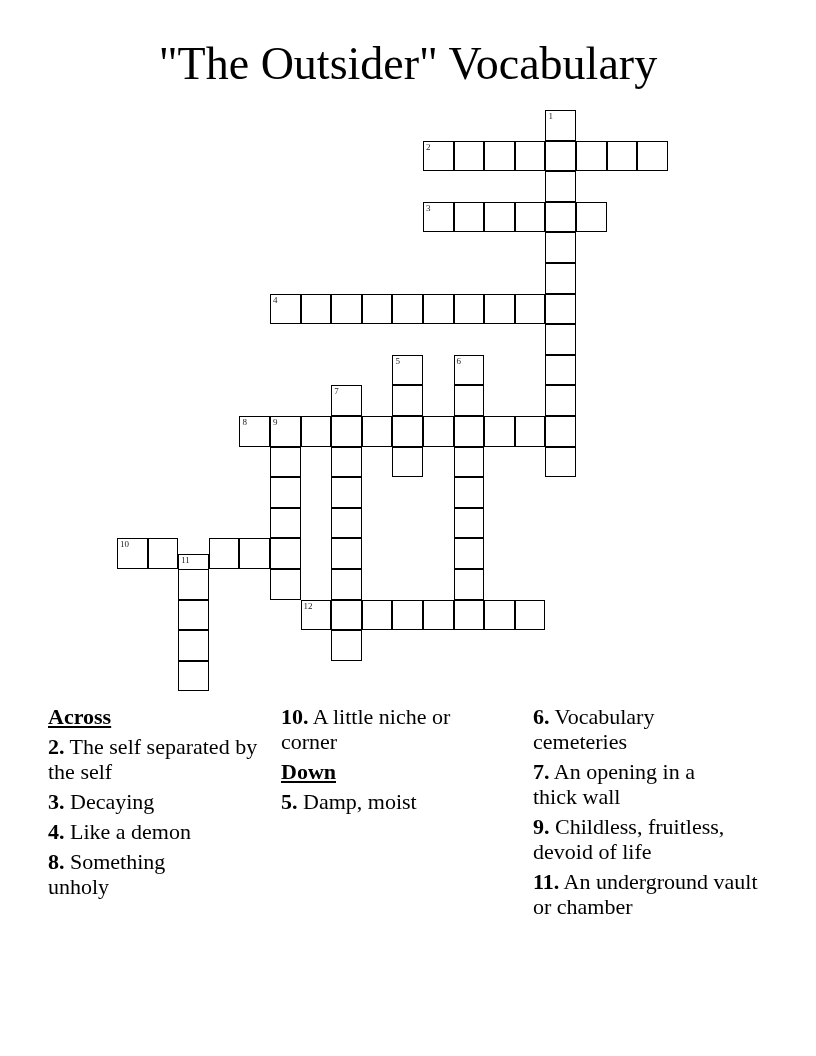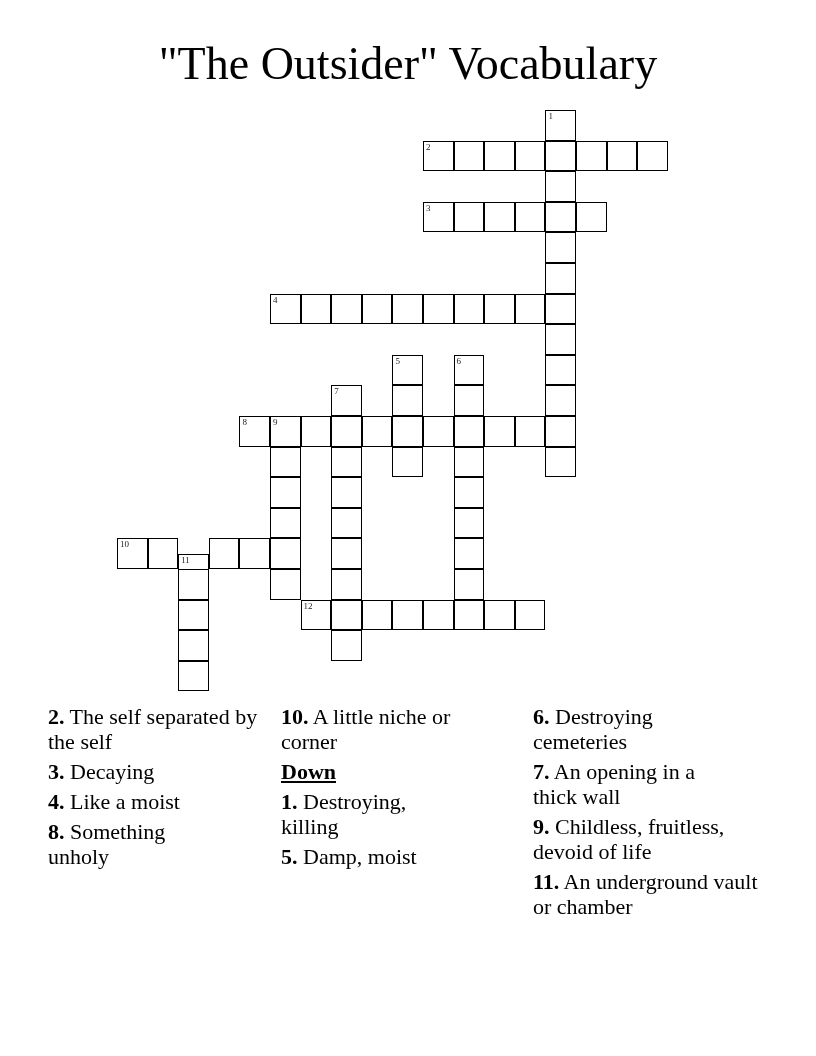--- a/index.html
+++ b/index.html
@@ -127,31 +127,31 @@
       <span class="num">12</span>
     </div>
     <div class="cell" style="left: 244.8px; top: 489.6px;"></div>
     <div class="cell" style="left: 275.4px; top: 489.6px;"></div>
     <div class="cell" style="left: 306px; top: 489.6px;"></div>
     <div class="cell" style="left: 367.2px; top: 489.6px;"></div>
     <div class="cell" style="left: 397.8px; top: 489.6px;"></div>
   </div>
 
 <div class="clues col1">
+  <div class="hdr">Across</div>
   <div class="clue"><b>2.</b> <span>The self separated by the self</span></div>
   <div class="clue"><b>3.</b> <span>Decaying</span></div>
-  <div class="clue"><b>4.</b> <span>Like a moist</span></div>
+  <div class="clue"><b>4.</b> <span>Like a demon</span></div>
   <div class="clue" style="width:150px"><b>8.</b> <span>Something unholy</span></div>
 </div>
 
 <div class="clues col2">
   <div class="clue"><b>10.</b> <span>A little niche or corner</span></div>
   <div class="hdr">Down</div>
-  <div class="clue" style="width:160px"><b>1.</b> <span>Destroying, killing</span></div>
   <div class="clue"><b>5.</b> <span>Damp, moist</span></div>
 </div>
 
 <div class="clues col3">
-  <div class="clue" style="width:180px"><b>6.</b> <span>Destroying cemeteries</span></div>
+  <div class="clue" style="width:180px"><b>6.</b> <span>Vocabulary cemeteries</span></div>
   <div class="clue" style="width:200px"><b>7.</b> <span>An opening in a thick wall</span></div>
   <div class="clue" style="width:205px"><b>9.</b> <span>Childless, fruitless, devoid of life</span></div>
   <div class="clue"><b>11.</b> <span>An underground vault or chamber</span></div>
 </div>
 
 </body></html>

